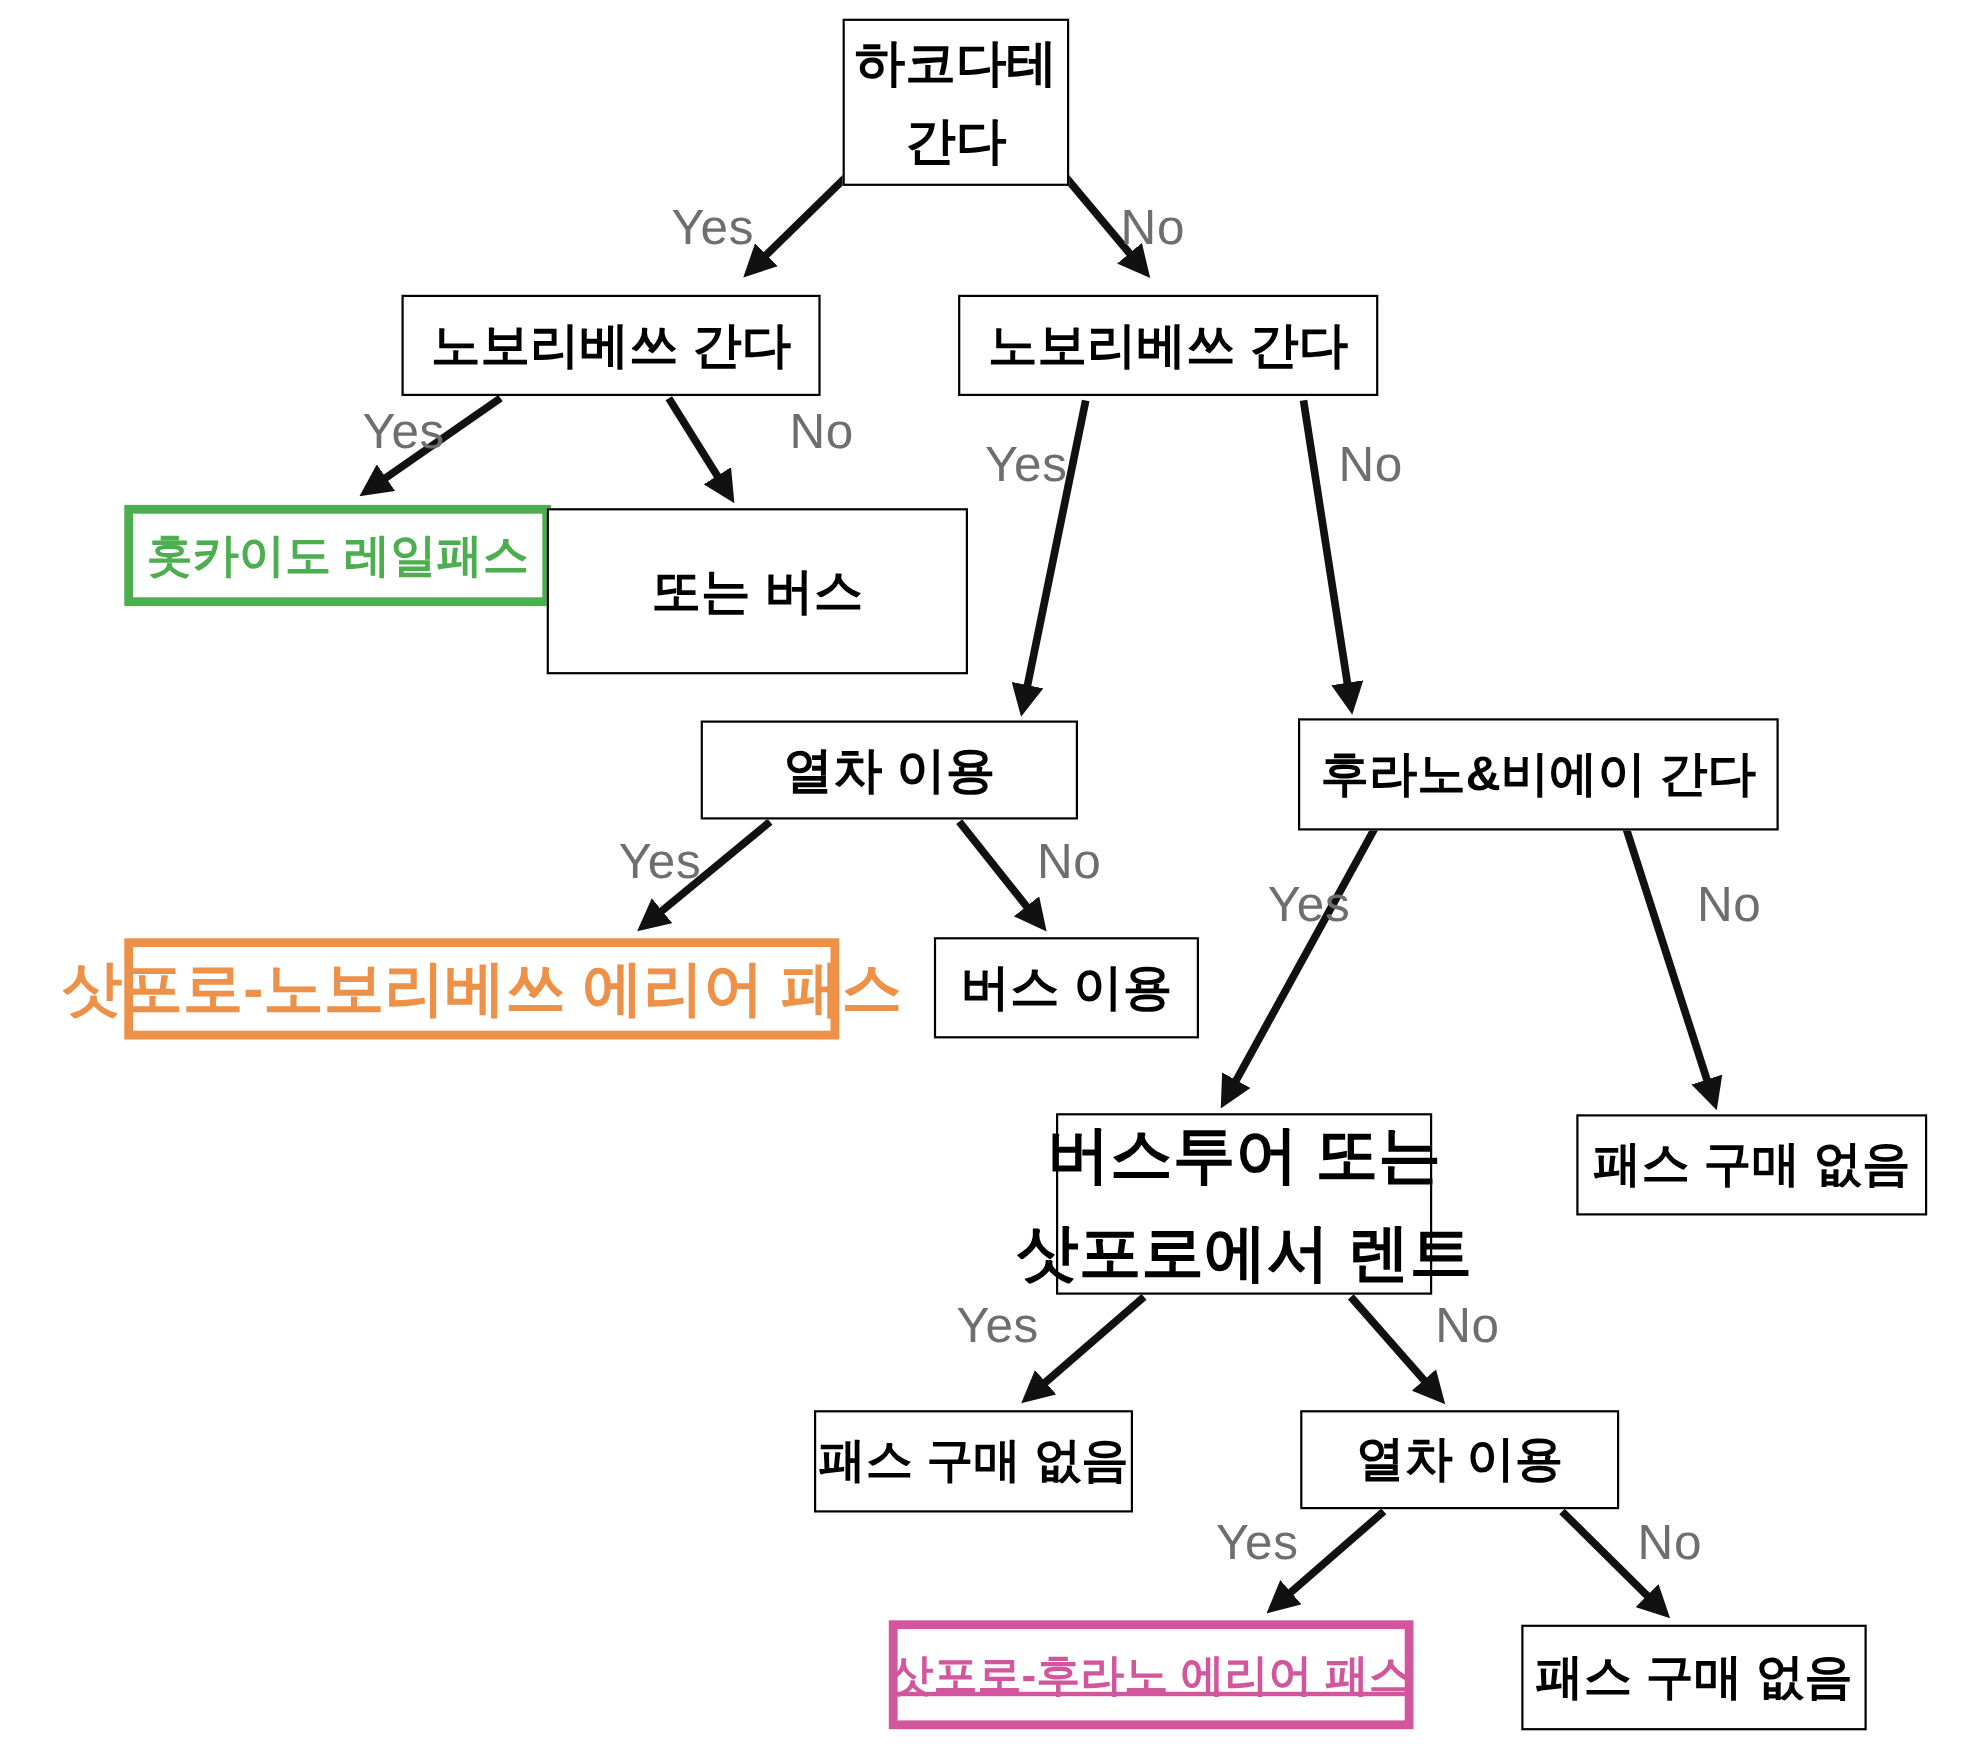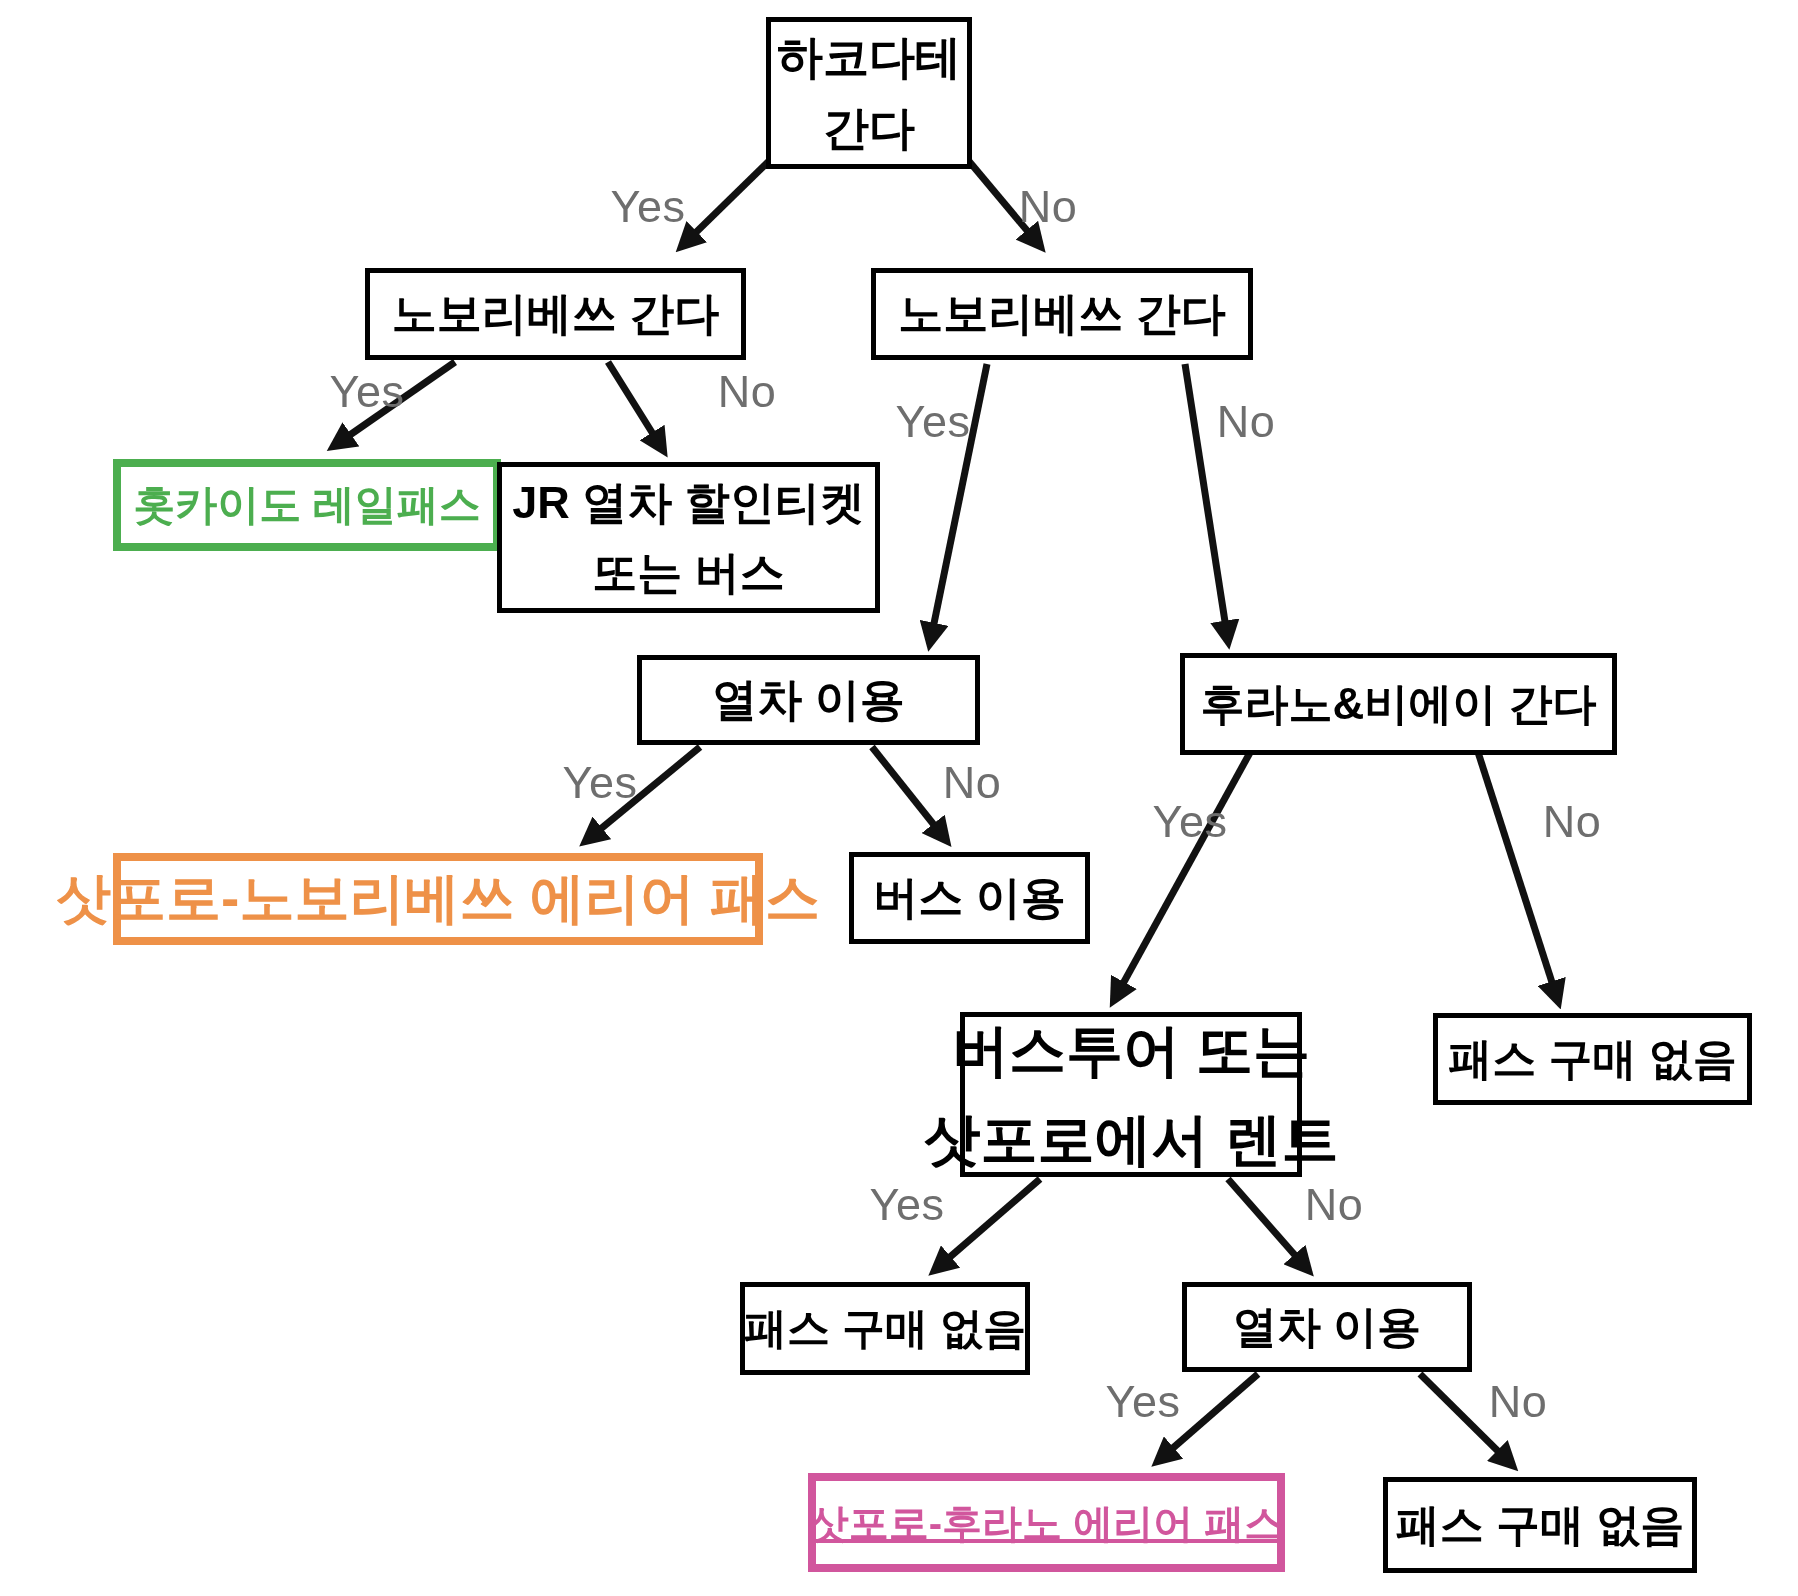--- a/index.html
+++ b/index.html
@@ -10,21 +10,21 @@
     font-family:"Liberation Sans","DejaVu Sans",sans-serif;
     overflow:hidden;
   }
   #edge-layer{
     position:absolute;left:0;top:0;width:100%;height:100%;
     pointer-events:none;
   }
   .node{
     position:absolute;
     box-sizing:border-box;
-    border:5px solid #7f1d1d;
+    border:2px solid #7f1d1d;
     background:#fff;
     display:flex;flex-direction:column;
     align-items:center;justify-content:center;
     text-align:center;
     font-weight:700;
     color:#000;
     line-height:1.55;
     white-space:nowrap;
   }
   .node.colored{border-width:8px;margin-left:45px;}
@@ -69,21 +69,20 @@
       <div class="node" style="left: 365px; top: 268px; width: 381px; height: 92px; font-size: 45px; border-color: rgb(0, 0, 0); color: rgb(0, 0, 0);">
         <div>노보리베쓰 간다</div>
       </div>
       <div class="node" style="left: 871px; top: 268px; width: 382px; height: 92px; font-size: 45px; border-color: rgb(0, 0, 0); color: rgb(0, 0, 0);">
         <div>노보리베쓰 간다</div>
       </div>
       <div class="node colored" style="left: 68px; top: 459px; width: 388px; height: 92px; font-size: 42px; border-color: rgb(76, 174, 79); color: rgb(76, 174, 79);">
         <div>홋카이도 레일패스</div>
       </div>
       <div class="node" style="left: 497px; top: 462px; width: 383px; height: 151px; font-size: 45px; border-color: rgb(0, 0, 0); color: rgb(0, 0, 0);">
-        <div>JR 열차 할인티켓</div>
         <div>또는 버스</div>
       </div>
       <div class="node" style="left: 637px; top: 655px; width: 343px; height: 90px; font-size: 45px; border-color: rgb(0, 0, 0); color: rgb(0, 0, 0);">
         <div>열차 이용</div>
       </div>
       <div class="node" style="left: 1150px; top: 653px; width: 437px; height: 102px; font-size: 44px; border-color: rgb(0, 0, 0); color: rgb(0, 0, 0); margin-left: 30px;">
         <div>후라노&amp;비에이 간다</div>
       </div>
       <div class="node colored" style="left: 68px; top: 853px; width: 650px; height: 92px; font-size: 55px; border-color: rgb(238, 145, 72); color: rgb(238, 145, 72);">
         <div>삿포로-노보리베쓰 에리어 패스</div>

